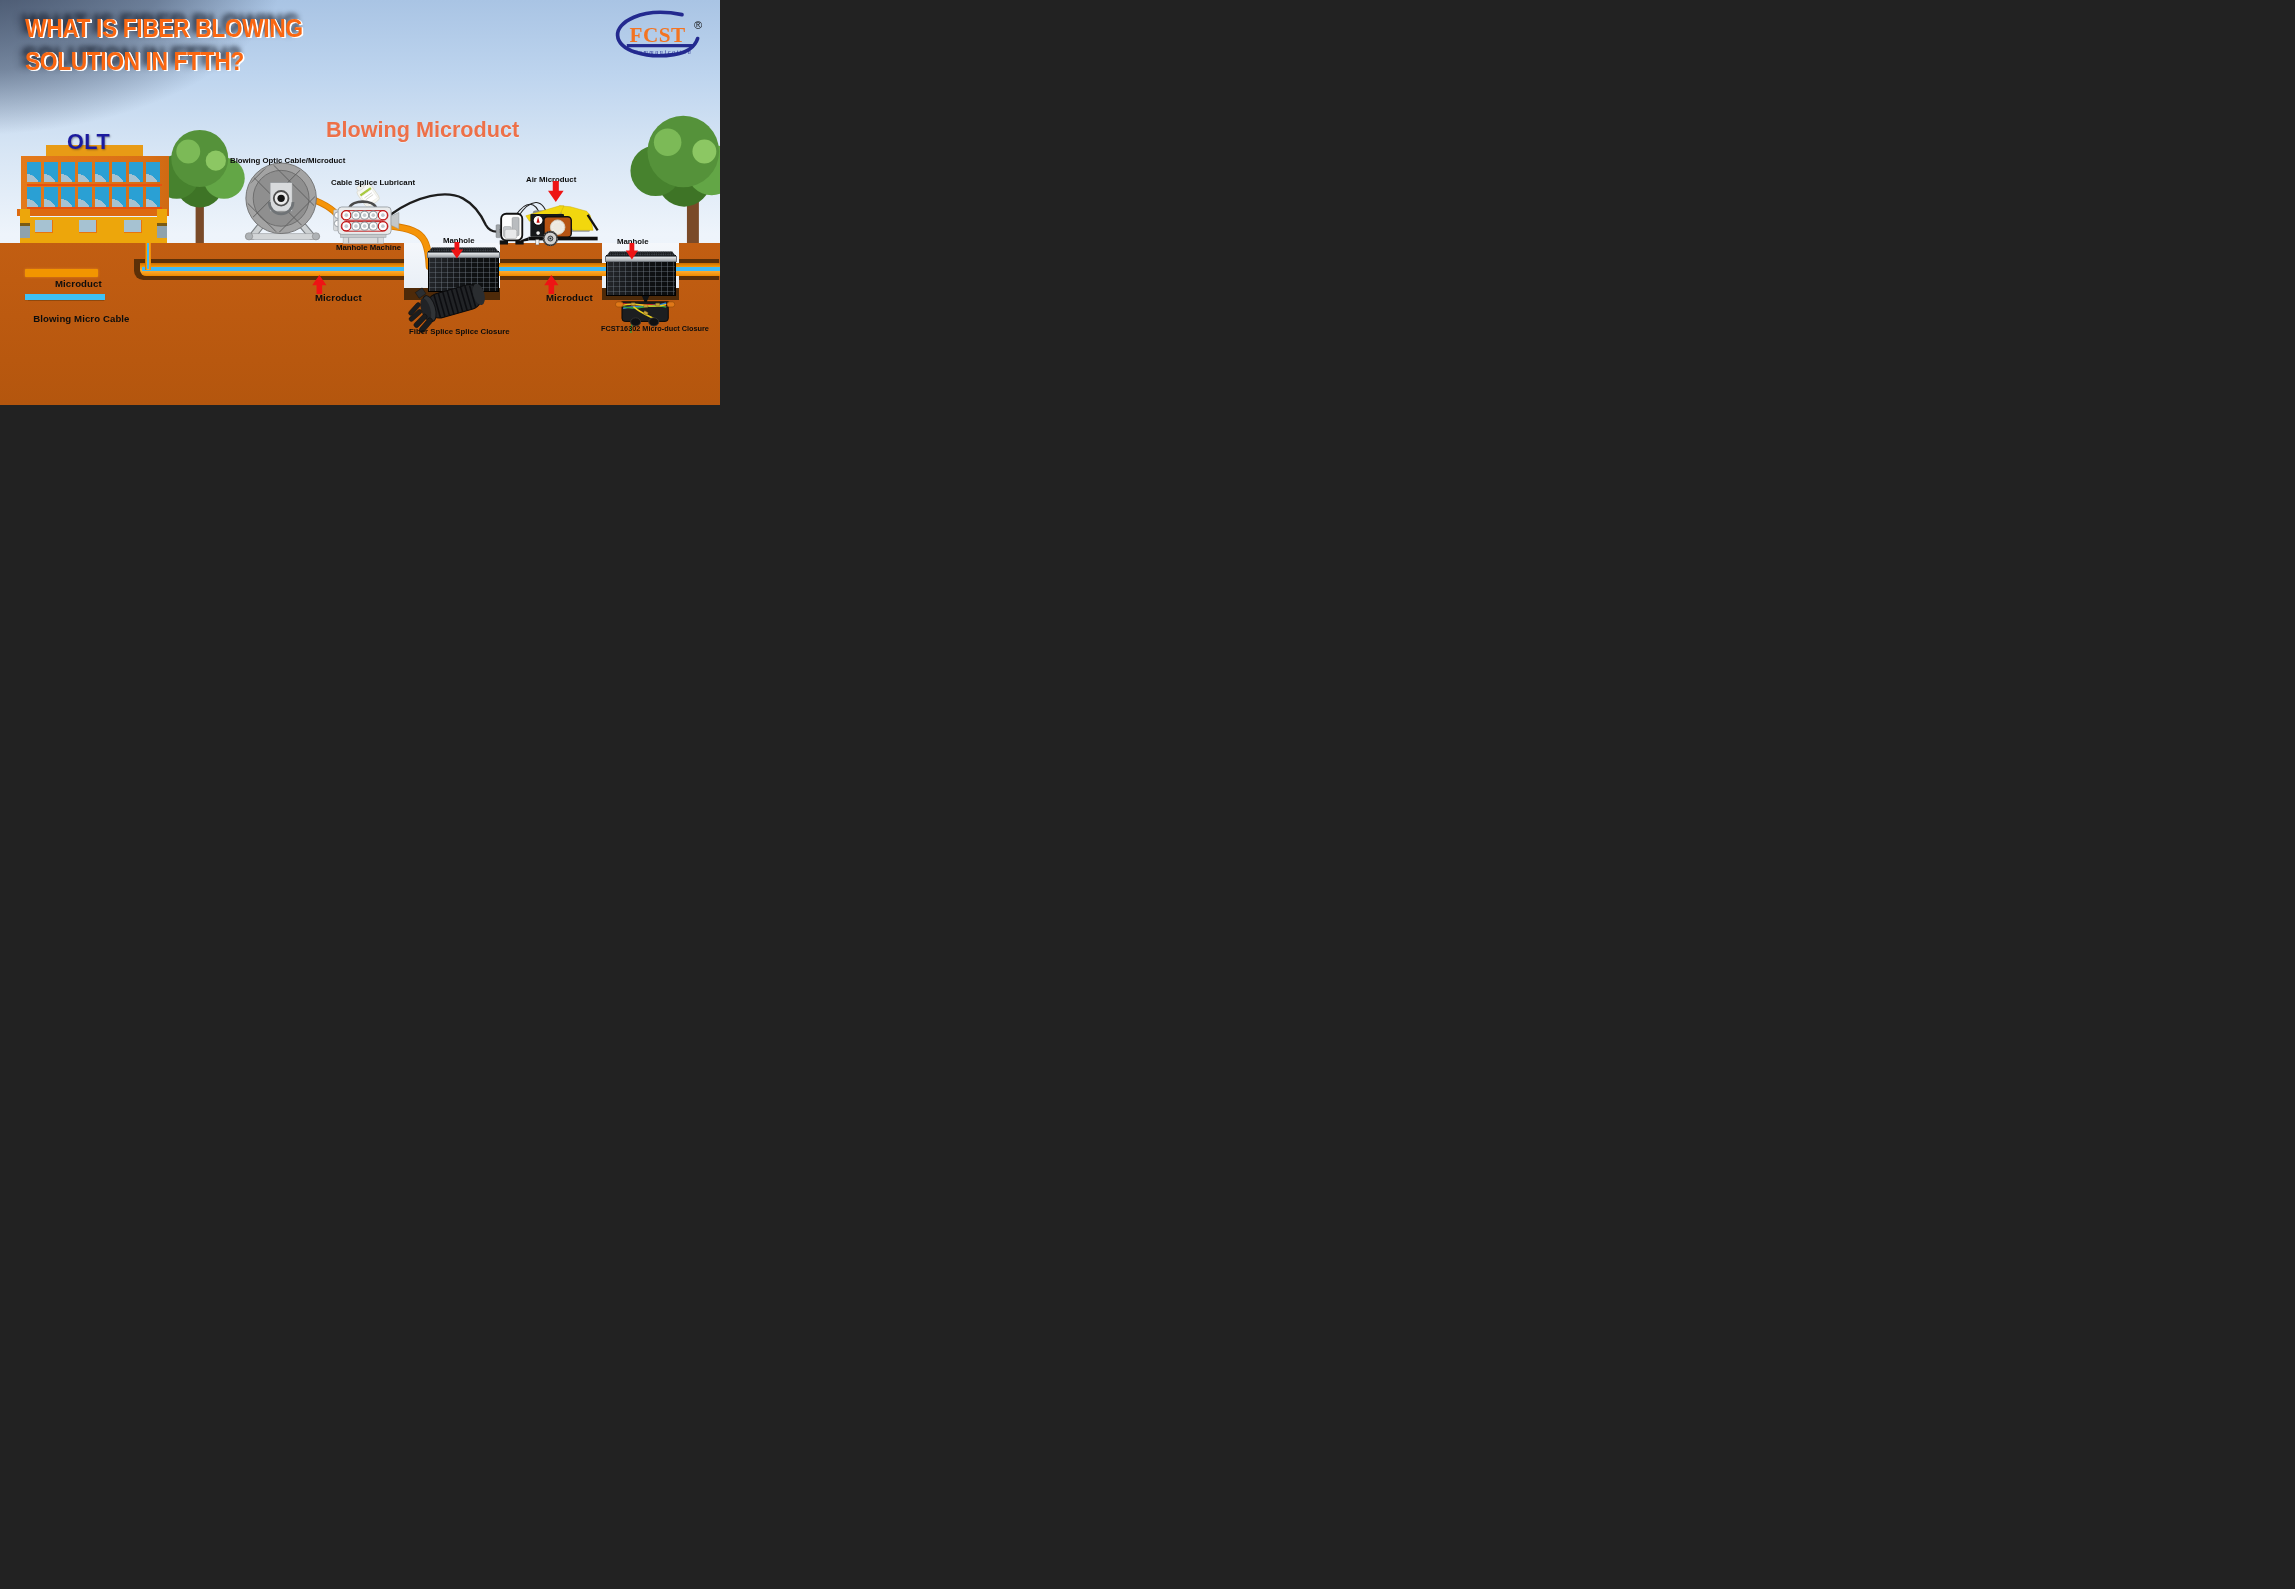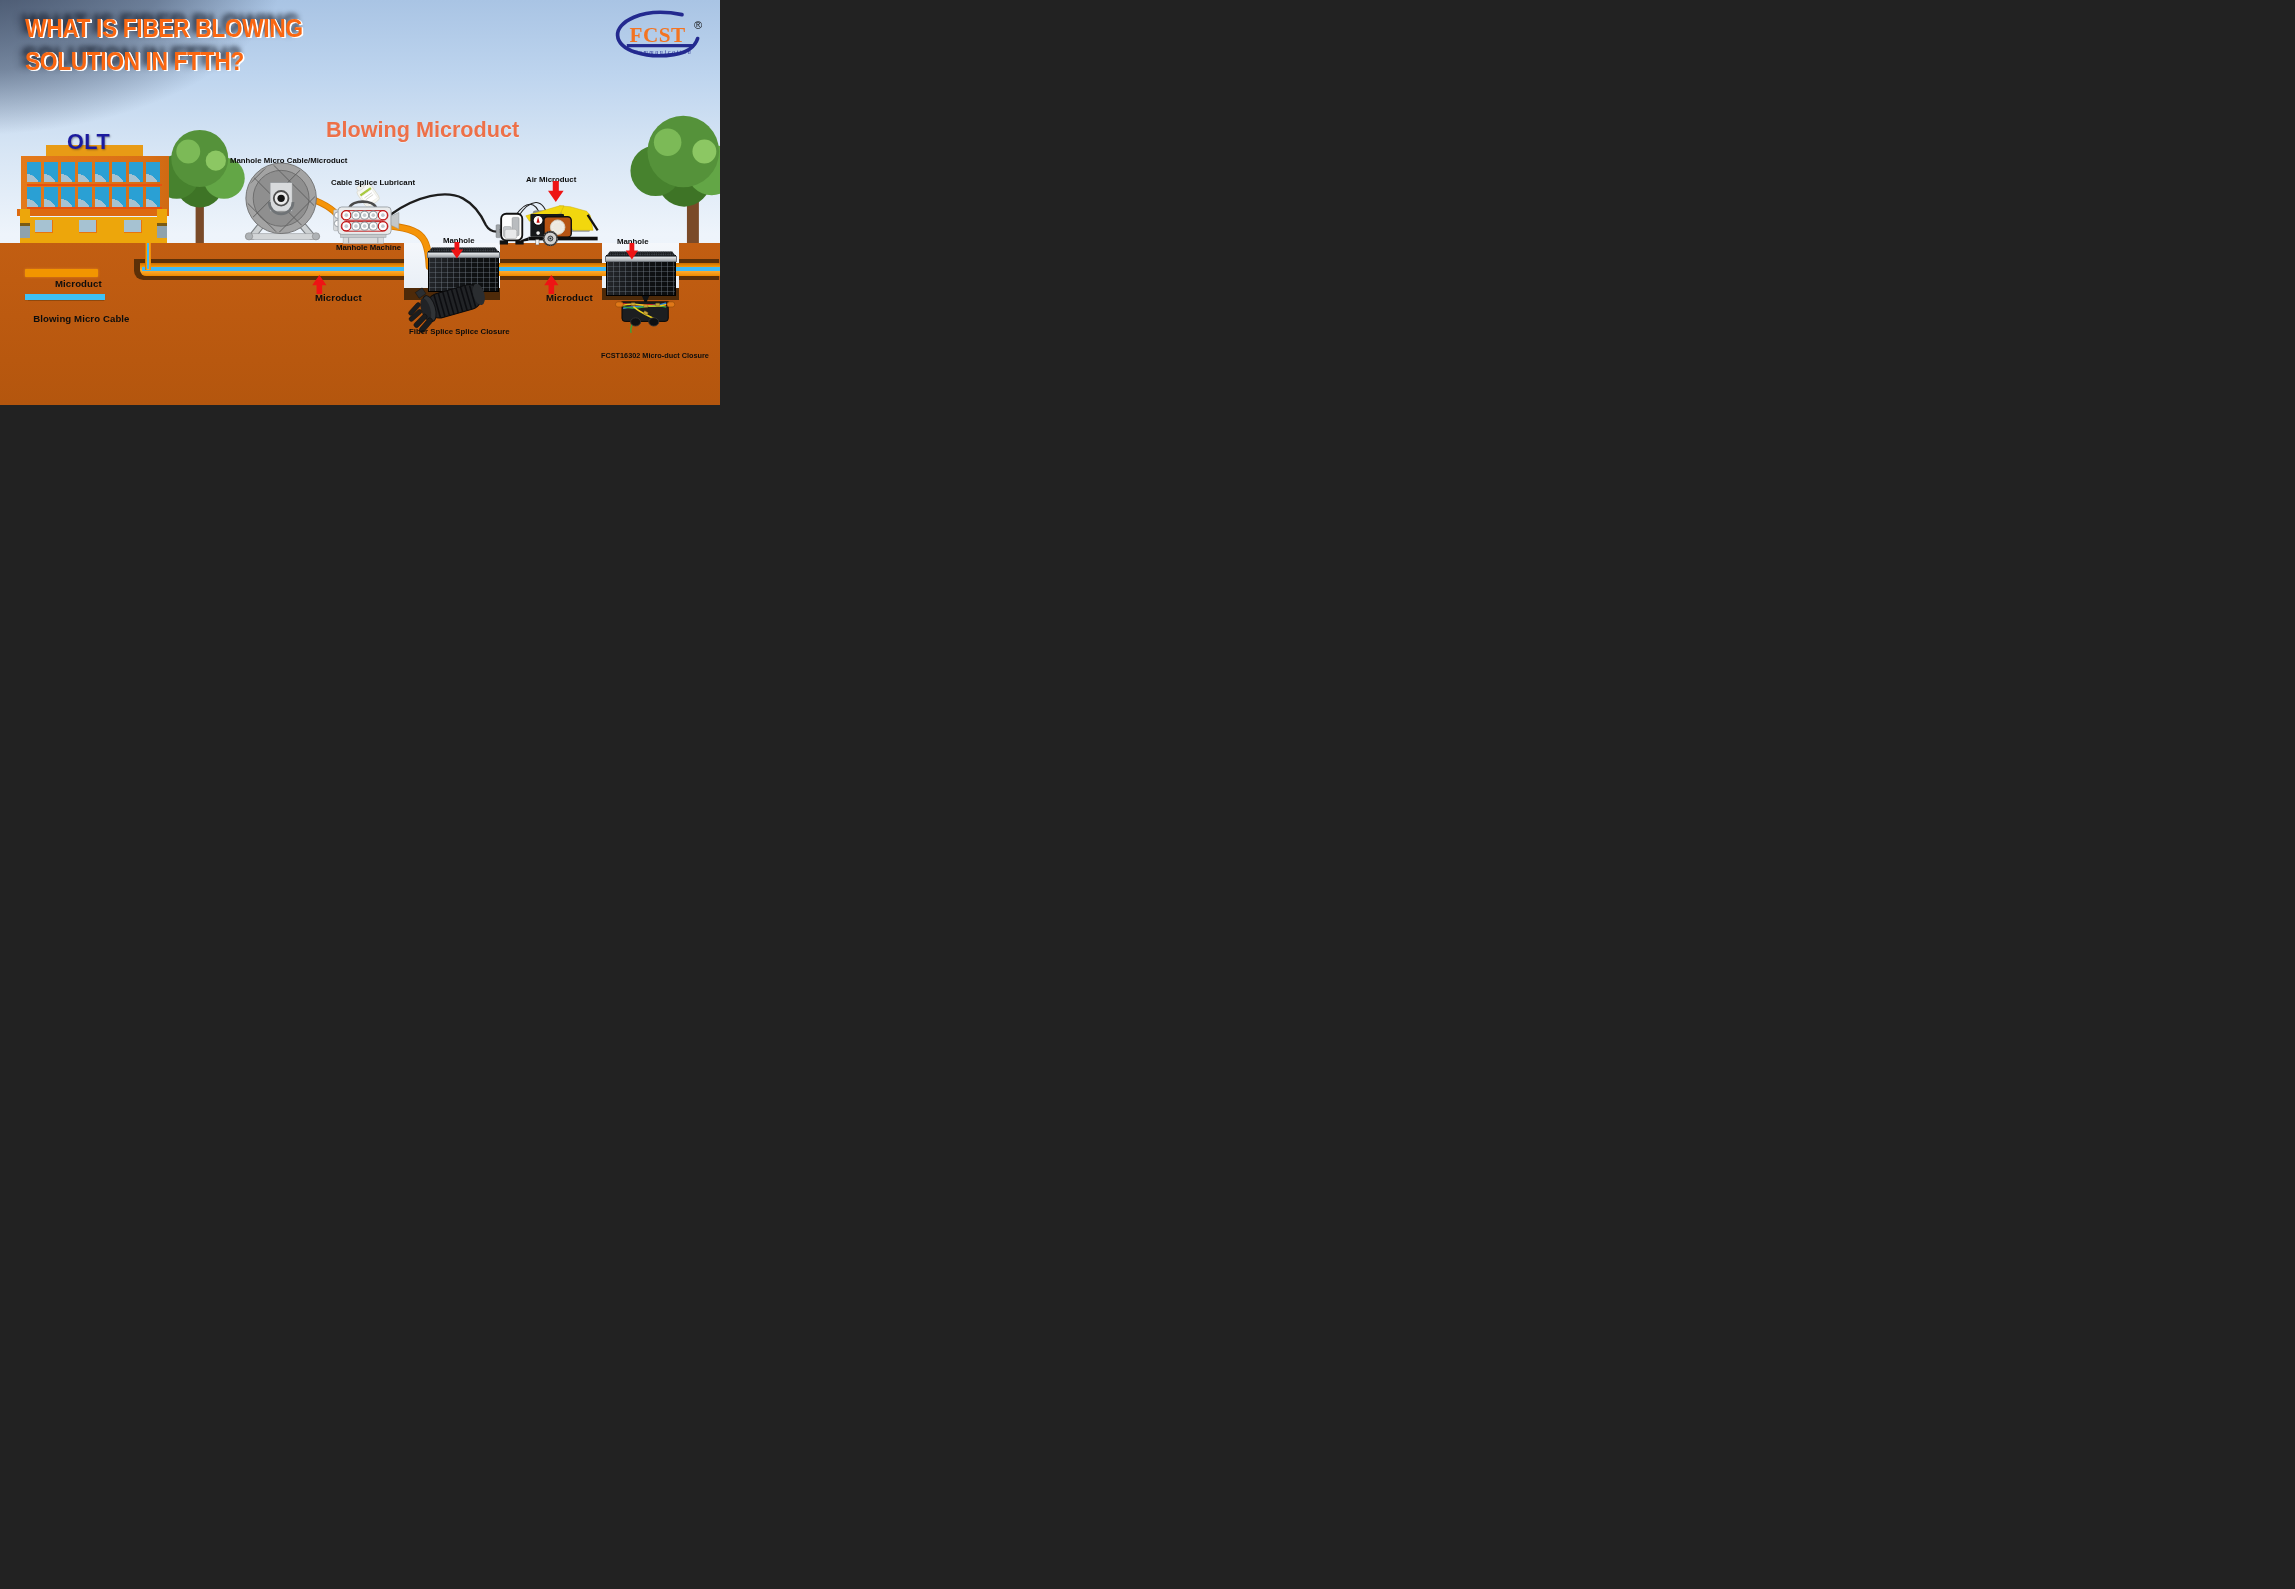--- a/index.html
+++ b/index.html
@@ -195,21 +195,21 @@
         <line x1="90" y1="-30" x2="230" y2="110"></line>
       <line x1="40" y1="210" x2="220" y2="30"></line>
         <line x1="0" y1="160" x2="180" y2="-20"></line>
       <line x1="-30" y1="110" x2="130" y2="-50"></line>
     </g>
     <rect x="68" y="54" width="48" height="62" fill="#d8dadc" stroke="#8f9396"></rect>
     <path d="M66 96 A26 26 0 0 0 118 96" stroke="#6f7376" stroke-width="6" fill="none"></path>
     <circle cx="92" cy="88" r="16" fill="#ebebeb" stroke="#4f4f4f" stroke-width="4"></circle>
     <circle cx="92" cy="88" r="8" fill="#141414"></circle>
   </svg>
-  <div class="abs lbl lbl-17" style="left:230px; top:156px;">Manhole Micro Cable/Microduct</div>
+  <div class="abs lbl lbl-17" style="left:230px; top:156px;">Blowing Optic Cable/Microduct</div>
 
   <svg class="svg-abs" style="left:351px; top:180px; width:37px; height:32px;" viewBox="0 0 80 70">
     <g transform="rotate(-35 38 28)">
       <rect x="16" y="10" width="36" height="44" rx="8" fill="#f6f6f1" stroke="#d6d6cc" stroke-width="1.5"></rect>
       <rect x="22" y="3" width="15" height="10" rx="2" fill="#efefe8" stroke="#ccc"></rect>
       <rect x="20" y="20" width="28" height="5" fill="#a8c93e"></rect>
       <rect x="20" y="26" width="28" height="22" fill="#ffffff" stroke="#e3e3da"></rect>
       <line x1="24" y1="32" x2="44" y2="32" stroke="#c9c9c0" stroke-width="1.5"></line>
       <line x1="24" y1="37" x2="44" y2="37" stroke="#c9c9c0" stroke-width="1.5"></line>
     </g>
@@ -366,21 +366,21 @@
     </g>
     <g fill="#caa23a" stroke="#7c6314">
       <rect x="28" y="15" width="9" height="6" rx="1"></rect>
       <rect x="56" y="19" width="9" height="6" rx="1"></rect>
       <rect x="82" y="16" width="9" height="6" rx="1"></rect>
       <rect x="56" y="34" width="9" height="6" rx="1" transform="rotate(30 60 37)"></rect>
     </g>
     <ellipse cx="38" cy="57" rx="11" ry="9" fill="#0e1012" stroke="#333" stroke-width="2"></ellipse>
     <ellipse cx="78" cy="57" rx="11" ry="9" fill="#0e1012" stroke="#333" stroke-width="2"></ellipse>
   </svg>
-  <div class="abs lbl lbl-16" style="left:601px; top:324px;margin-top:27px;">FCST16302 Micro-duct Closure</div>
+  <div class="abs lbl lbl-16" style="left:601px; top:324px;">FCST16302 Micro-duct Closure</div>
 
   <div class="abs title">
     <div>WHAT IS FIBER BLOWING</div>
     <div>SOLUTION IN FTTH?</div>
   </div>
   <div class="abs heading">Blowing Microduct</div>
 
   <svg class="svg-abs" style="left:613px; top:10px; width:92px; height:46px;" viewBox="0 0 200 100">
     <path d="M150 10 C60 -8,8 28,10 55 C12 88,72 106,132 97 C160 93,178 80,184 62" stroke="#232a8f" stroke-width="8" fill="none" stroke-linecap="round"></path>
     <text x="36" y="70" font-family="Liberation Serif, serif" font-weight="bold" font-size="46" fill="#f47421" letter-spacing="1">FCST</text>

